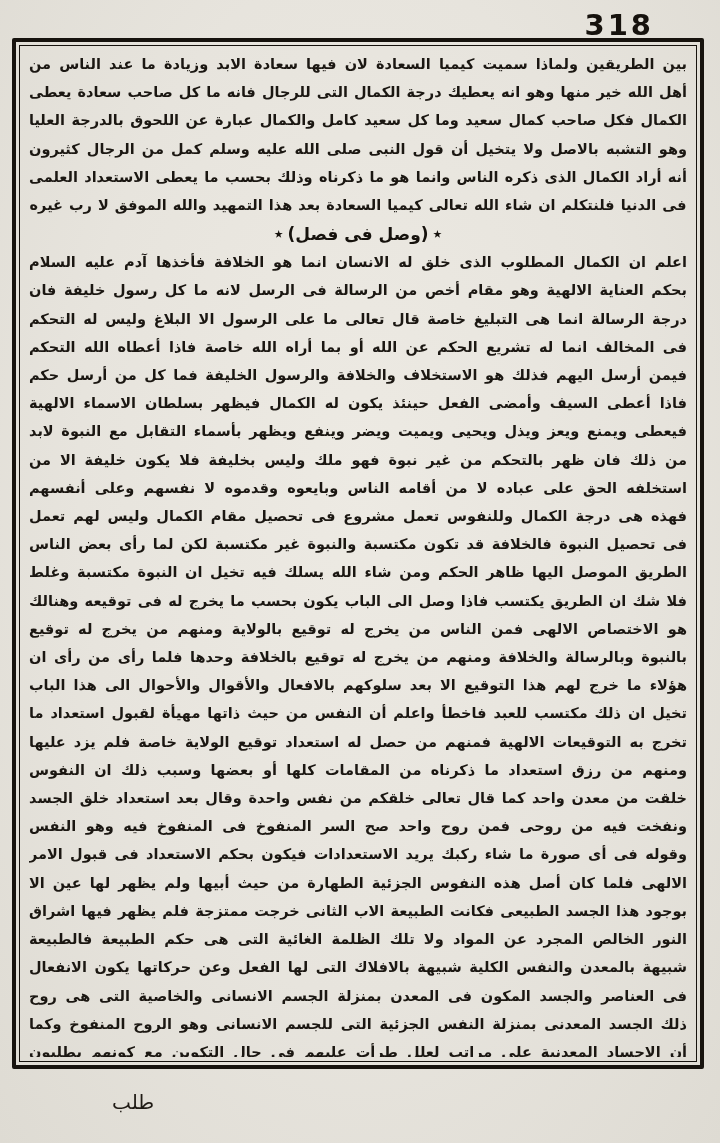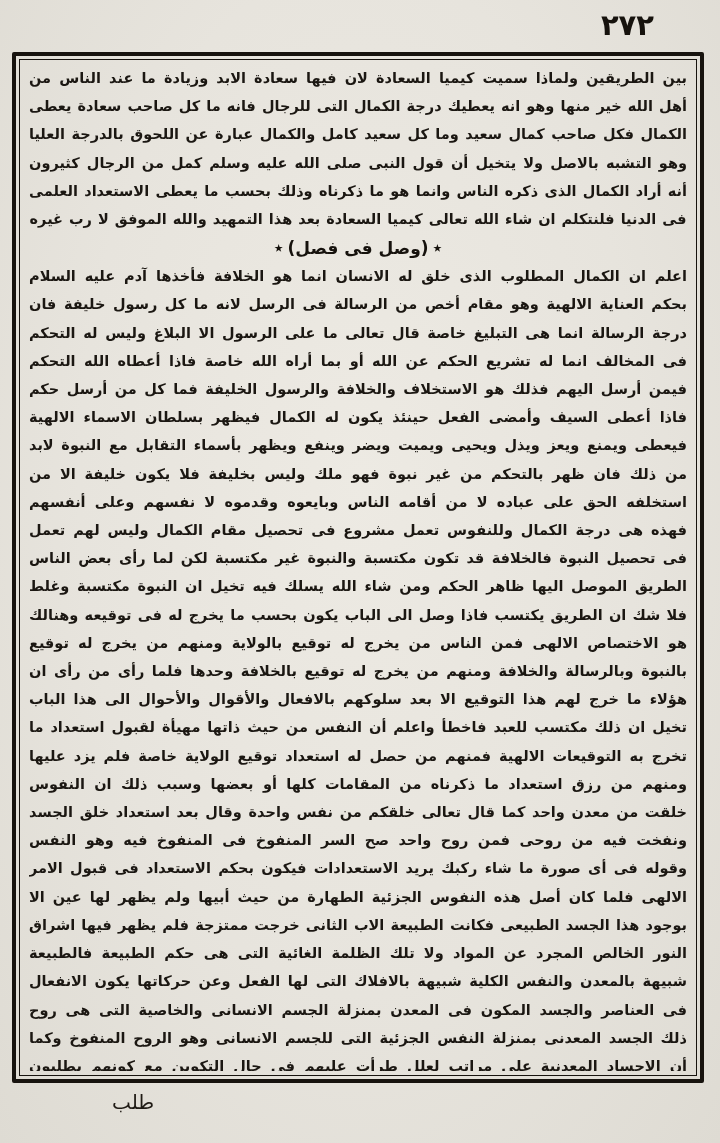--- a/index.html
+++ b/index.html
@@ -17,21 +17,21 @@
     top: 8px;
     right: 66px;
     font-size: 29px;
     font-weight: bold;
     letter-spacing: 3px;
     color: #16120d;
   }
   .frame-outer {
     position: absolute;
     left: 12px;
-    top: 52px;
+    top: 38px;
     width: 692px;
     height: 1031px;
     box-sizing: border-box;
     border: 4px solid #17130e;
     border-radius: 2px;
   }
   .frame-inner {
     position: absolute;
     inset: 3px;
     box-sizing: border-box;
@@ -78,21 +78,21 @@
     font-weight: normal;
     direction: rtl;
     color: #201b15;
   }
 </style>
 </head>
 <body>
 
 <div class="page">
 
-  <div class="page-number">٢٧٢</div>
+  <div class="page-number">318</div>
 
   <div class="frame-outer">
     <div class="frame-inner">
       <div class="text-area">
 
         <p class="body-text intro">بين الطريقين ولماذا سميت كيميا السعادة لان فيها سعادة الابد وزيادة ما عند الناس من أهل الله خير منها وهو انه يعطيك درجة الكمال التى للرجال فانه ما كل صاحب سعادة يعطى الكمال فكل صاحب كمال سعيد وما كل سعيد كامل والكمال عبارة عن اللحوق بالدرجة العليا وهو التشبه بالاصل ولا يتخيل أن قول النبى صلى الله عليه وسلم كمل من الرجال كثيرون أنه أراد الكمال الذى ذكره الناس وانما هو ما ذكرناه وذلك بحسب ما يعطى الاستعداد العلمى فى الدنيا فلنتكلم ان شاء الله تعالى كيميا السعادة بعد هذا التمهيد والله الموفق لا رب غيره</p>
 
         <div class="section-heading">
           <span class="ornament">٭</span>
           <span>(وصل فى فصل)</span>

